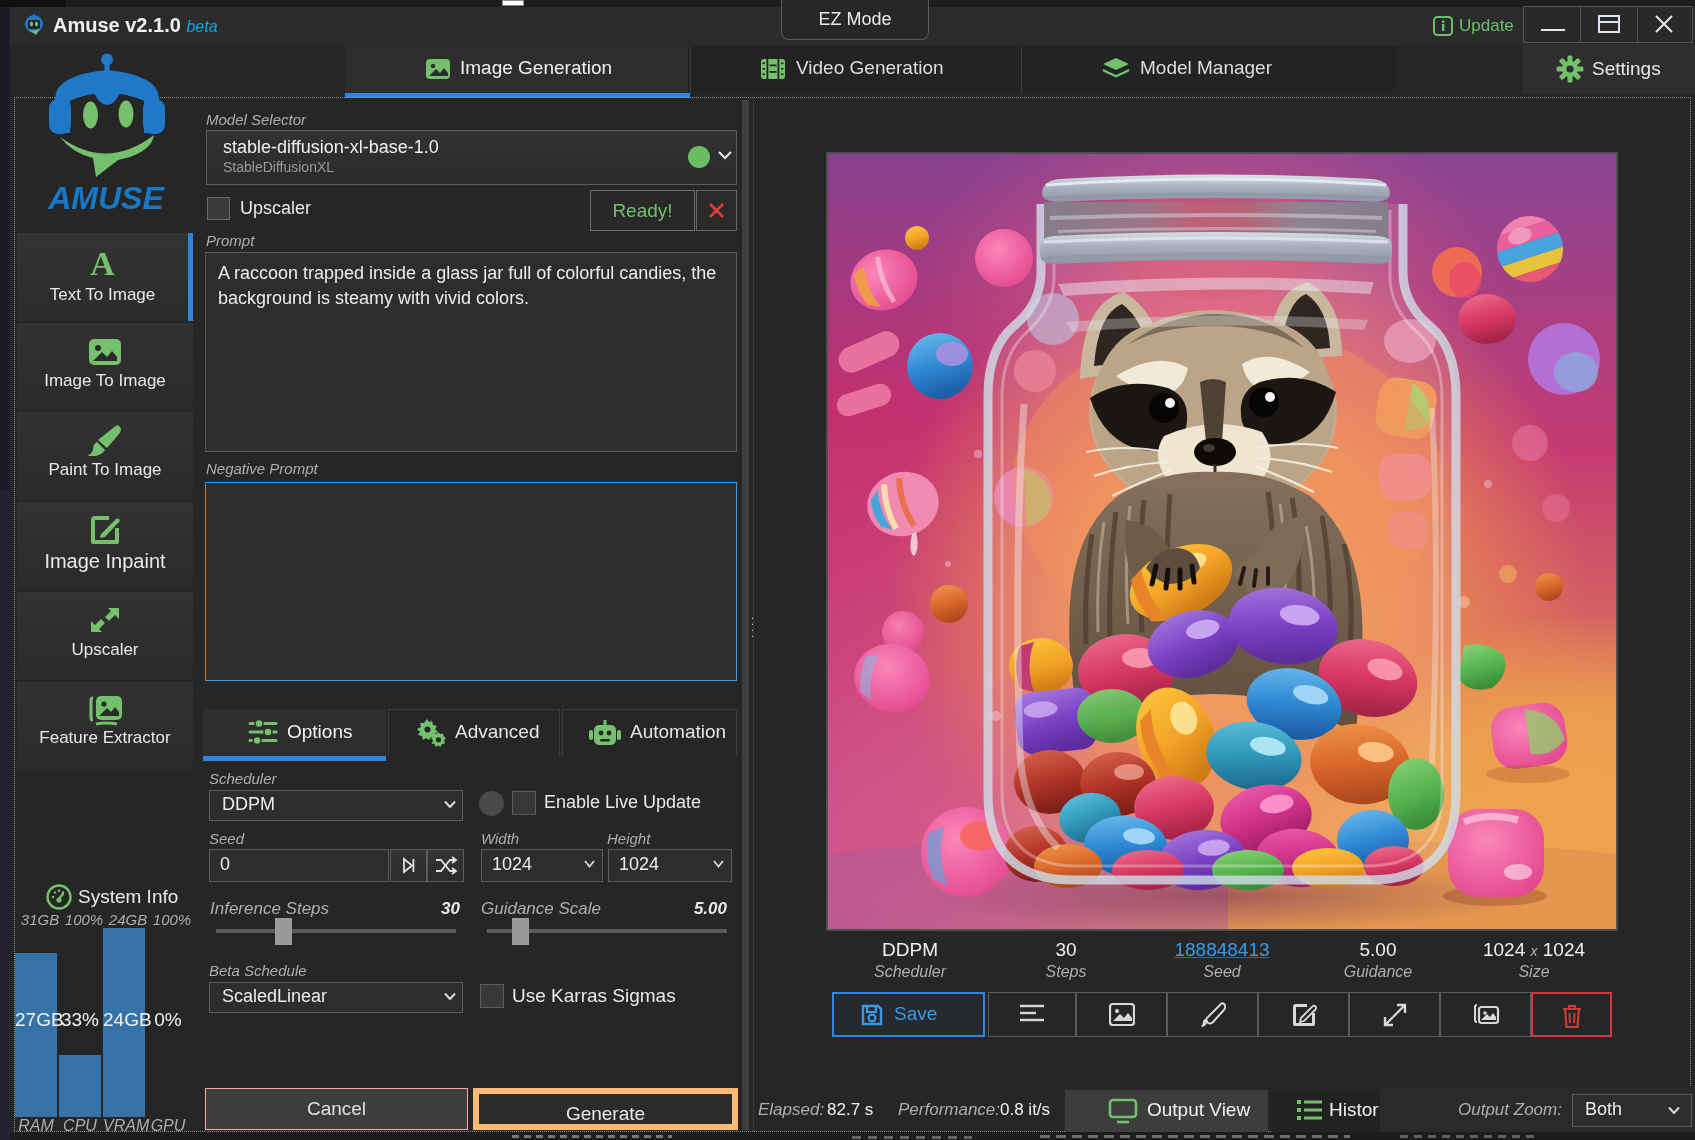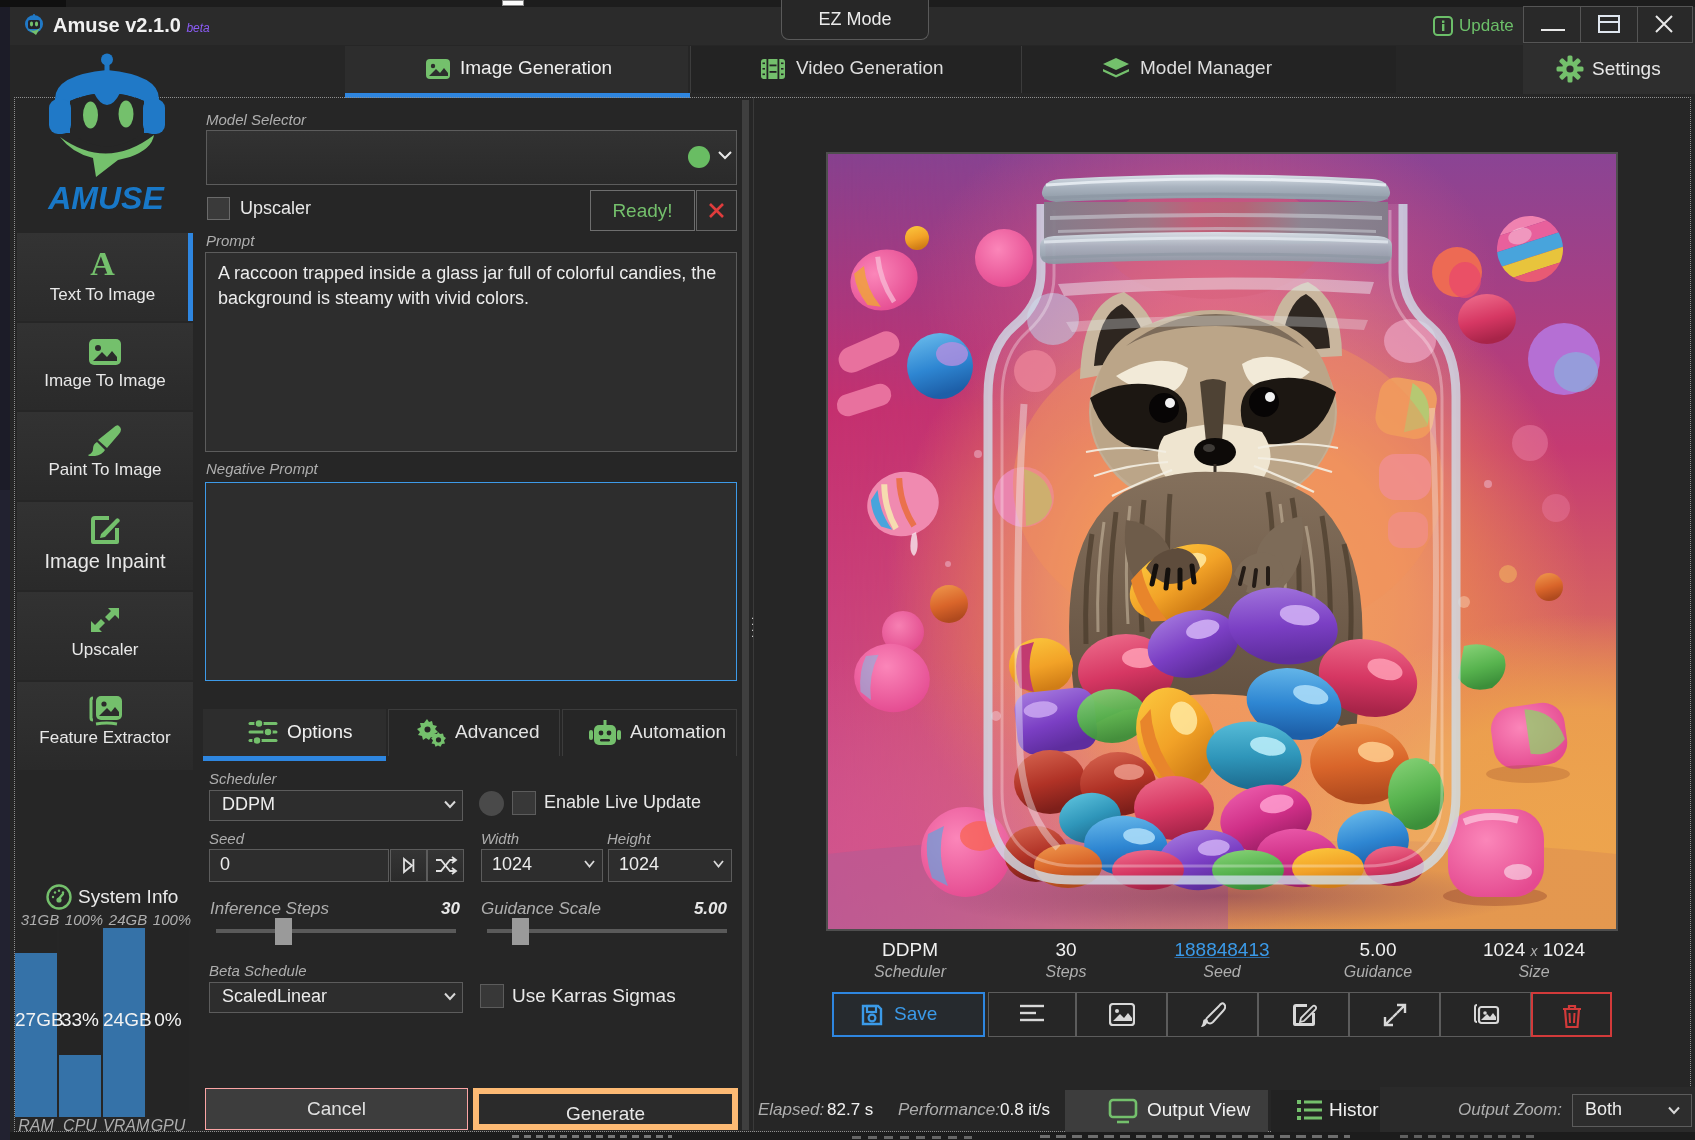--- a/index.html
+++ b/index.html
@@ -22,21 +22,21 @@
 <div class="abs" style="left:22px;top:13px;width:24px;height:24px" id="tinylogo">
 <svg width="24" height="24" viewBox="0 0 24 24">
   <circle cx="12" cy="11" r="9" fill="#2079c7"></circle>
   <rect x="6" y="7" width="12" height="9" rx="2" fill="#22222a"></rect>
   <ellipse cx="9.5" cy="11" rx="1.6" ry="2.4" fill="#74c06c"></ellipse>
   <ellipse cx="14.5" cy="11" rx="1.6" ry="2.4" fill="#74c06c"></ellipse>
   <path d="M6 16 Q12 20 18 15 L14 22 Z" fill="#74c06c"></path>
   <rect x="11.2" y="1" width="1.6" height="4" fill="#2079c7"></rect>
 </svg>
 </div>
-<div class="abs" style="left:53px;top:14px;font-size:20px;font-weight:bold;color:#f0f0f0">Amuse v2.1.0 <span style="font-weight:normal;font-style:italic;font-size:12px;color:#8b5cf6">beta</span></div>
+<div class="abs" style="left:53px;top:14px;font-size:20px;font-weight:bold;color:#f0f0f0">Amuse v2.1.0 <span style="font-weight:normal;font-style:italic;font-size:16px;color:#0ea5e9">beta</span></div>
 
 <div class="abs" style="left:781px;top:0px;width:146px;height:39px;border:1px solid #5a5a5a;border-top:none;border-radius:0 0 8px 8px;background:#272727;color:#eaeaea;font-size:18px;text-align:center;line-height:38px">EZ Mode</div>
 
 <div class="abs" style="left:1433px;top:16px;width:20px;height:20px">
 <svg width="20" height="20" viewBox="0 0 20 20">
       <rect x="1" y="1" width="18" height="18" rx="3.5" fill="none" stroke="#6cbf69" stroke-width="2"></rect>
       <rect x="9" y="8" width="2.4" height="7" fill="#6cbf69"></rect>
       <rect x="9" y="4.5" width="2.4" height="2.4" fill="#6cbf69"></rect>
     </svg>
 </div>
@@ -192,20 +192,22 @@
 <div class="abs" style="left:59px;top:1009px;width:42px;text-align:center;font-size:19px;color:#f2f2f2">33%</div>
 <div class="abs" style="left:103px;top:1009px;width:42px;text-align:center;font-size:19px;color:#f2f2f2">24GB</div>
 <div class="abs" style="left:147px;top:1009px;width:42px;text-align:center;font-size:19px;color:#f2f2f2">0%</div>
 <div class="abs lbl" style="left:15px;top:1117px;width:42px;text-align:center;font-size:16px">RAM</div>
 <div class="abs lbl" style="left:59px;top:1117px;width:42px;text-align:center;font-size:16px">CPU</div>
 <div class="abs lbl" style="left:103px;top:1117px;width:42px;text-align:center;font-size:16px">VRAM</div>
 <div class="abs lbl" style="left:147px;top:1117px;width:42px;text-align:center;font-size:16px">GPU</div>
 
 <div class="abs lbl" style="left:206px;top:111px">Model Selector</div>
 <div class="abs" style="left:206px;top:130px;width:531px;height:55px;background:linear-gradient(#323232,#2a2a2a);border:1px solid #5c5c5c;box-sizing:border-box">
+  <div style="margin:6px 0 0 16px;font-size:18px;color:#f0f0f0">stable-diffusion-xl-base-1.0</div>
+  <div style="margin:1px 0 0 16px;font-size:14px;color:#9a9a9a">StableDiffusionXL</div>
 </div>
 <div class="abs" style="left:688px;top:146px;width:22px;height:22px;border-radius:50%;background:#69bd63"></div>
 <div class="abs" style="left:718px;top:150px"><svg width="14" height="10" viewBox="0 0 14 10">
       <path d="M1 2 L7 8 L13 2" stroke="#e8e8e8" stroke-width="2" fill="none"></path>
     </svg></div>
 
 <div class="abs" style="left:207px;top:197px;width:23px;height:23px;background:#3a3a3a;border:1px solid #6a6a6a;box-sizing:border-box"></div>
 <div class="abs" style="left:240px;top:198px;font-size:18px;color:#e8e8e8">Upscaler</div>
 <div class="abs" style="left:590px;top:190px;width:105px;height:41px;background:#282828;border:1px solid #6e6e6e;box-sizing:border-box;text-align:center;line-height:39px;font-size:19px;color:#74c06c">Ready!</div>
 <div class="abs" style="left:696px;top:190px;width:41px;height:41px;background:#2a2a2a;border:1px solid #666;box-sizing:border-box"><svg width="39" height="39" viewBox="0 0 39 39">

